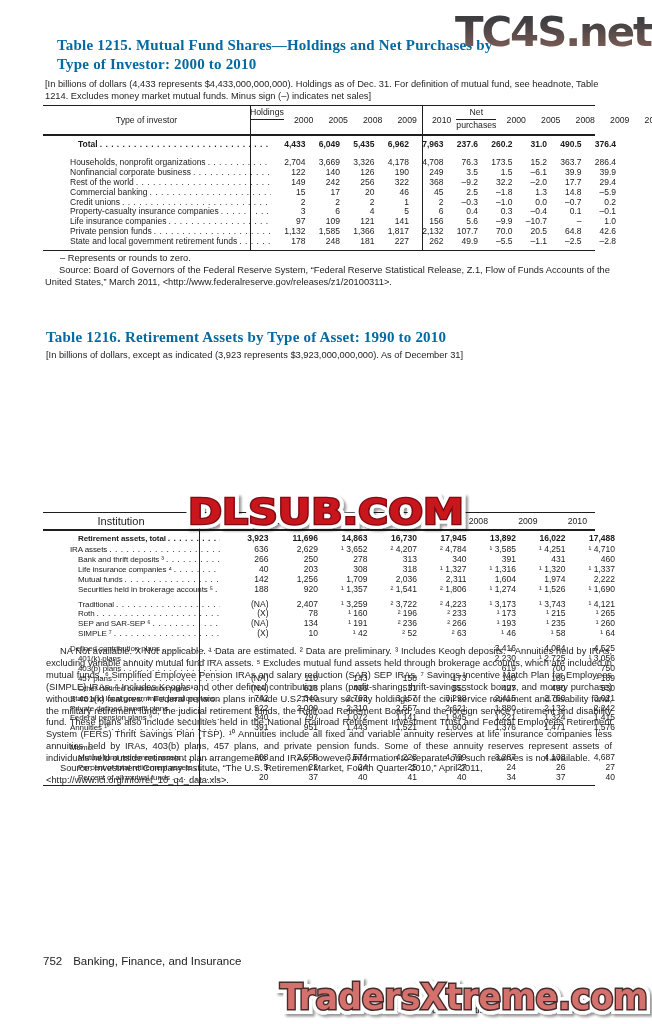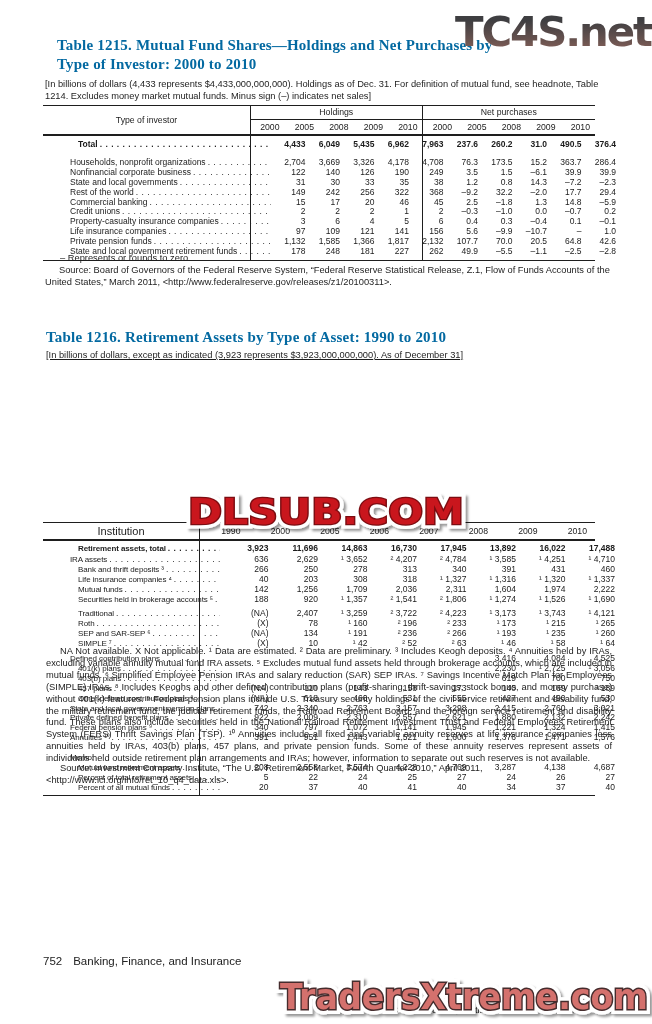--- a/index.html
+++ b/index.html
@@ -13,21 +13,21 @@
   .headnote{font-size:9.3px;line-height:11.6px;color:#1d1d1d;}
 
   
   .tablebox{border-top:1.5px solid #1e1e1e;border-bottom:1.5px solid #1e1e1e;position:relative;
             font-size:8.5px;}
   .vline{position:absolute;top:0;bottom:0;width:1px;background:#1e1e1e;}
 
   
   .hdr1215{display:flex;border-bottom:2px solid #1e1e1e;height:28px;}
   .stubhead{flex:0 0 207px;display:flex;align-items:center;justify-content:center;font-size:8.7px;}
-  .grp{flex:0 0 172.5px;display:flex;flex-direction:column;}
+  .grp{flex:0 0 172.5px;display:flex;flex-direction:row;}
   .gname{height:13px;line-height:13px;text-align:center;border-bottom:1px solid #1e1e1e;font-size:8.7px;}
   .grow{display:flex;flex:1;align-items:center;}
   .hdr1216{display:flex;border-bottom:2px solid #1e1e1e;height:16px;align-items:center;}
   .stubhead16{flex:0 0 156px;text-align:center;font-size:11px;}
   .yr{text-align:right;box-sizing:border-box;font-size:8.7px;}
   .t1215 .yr{flex:0 0 34.5px;padding-right:5px;}
   .t1216 .yr{flex:0 0 49.5px;padding-right:8px;}
 
   
   .trow{display:flex;line-height:9.9px;align-items:baseline;}
@@ -154,36 +154,20 @@
         <div class="cell">190</div>
         <div class="cell">249</div>
         <div class="cell">3.5</div>
         <div class="cell">1.5</div>
         <div class="cell">–6.1</div>
         <div class="cell">39.9</div>
         <div class="cell">39.9</div>
       </div>
       <div class="trow">
         <div class="stub">
-          <span class="lbl">State and local governments</span>
-          <span class="dots"></span>
-        </div>
-        <div class="cell">31</div>
-        <div class="cell">30</div>
-        <div class="cell">33</div>
-        <div class="cell">35</div>
-        <div class="cell">38</div>
-        <div class="cell">1.2</div>
-        <div class="cell">0.8</div>
-        <div class="cell">14.3</div>
-        <div class="cell">–7.2</div>
-        <div class="cell">–2.3</div>
-      </div>
-      <div class="trow">
-        <div class="stub">
           <span class="lbl">Rest of the world</span>
           <span class="dots"></span>
         </div>
         <div class="cell">149</div>
         <div class="cell">242</div>
         <div class="cell">256</div>
         <div class="cell">322</div>
         <div class="cell">368</div>
         <div class="cell">–9.2</div>
         <div class="cell">32.2</div>
@@ -287,21 +271,21 @@
         <div class="cell">–2.5</div>
         <div class="cell">–2.8</div>
       </div>
     </div>
 </div>
 
 <div class="abs note" style="left:60px;top:253px;">– Represents or rounds to zero.</div>
 <div class="abs note para-indent" style="left:45px;top:265px;width:566px;">Source: Board of Governors of the Federal Reserve System, “Federal Reserve Statistical Release, Z.1, Flow of Funds Accounts of the United States,” March 2011, &lt;http://www.federalreserve.gov/releases/z1/20100311&gt;.</div>
 
 <div class="abs tbl-title" style="left:46px;top:328px;">Table 1216. Retirement Assets by Type of Asset: 1990 to 2010</div>
-<div class="abs headnote" style="left:46px;top:350px;width:566px;text-decoration:underline;">[In billions of dollars, except as indicated (3,923 represents $3,923,000,000,000). As of December 31]</div>
+<div class="abs headnote" style="left:46px;top:350px;width:566px;">[In billions of dollars, except as indicated (3,923 represents $3,923,000,000,000). As of December 31]</div>
 
 <div class="abs tablebox t1216" style="left:43px;top:366px;width:552px;">
   <div class="vline" style="left:156px;"></div>
   <div class="hdr1216">
     <div class="stubhead16">Institution</div>
     <div class="grow" id="yrs1216">
         <div class="yr">1990</div>
         <div class="yr">2000</div>
         <div class="yr">2005</div>
         <div class="yr">2006</div>

